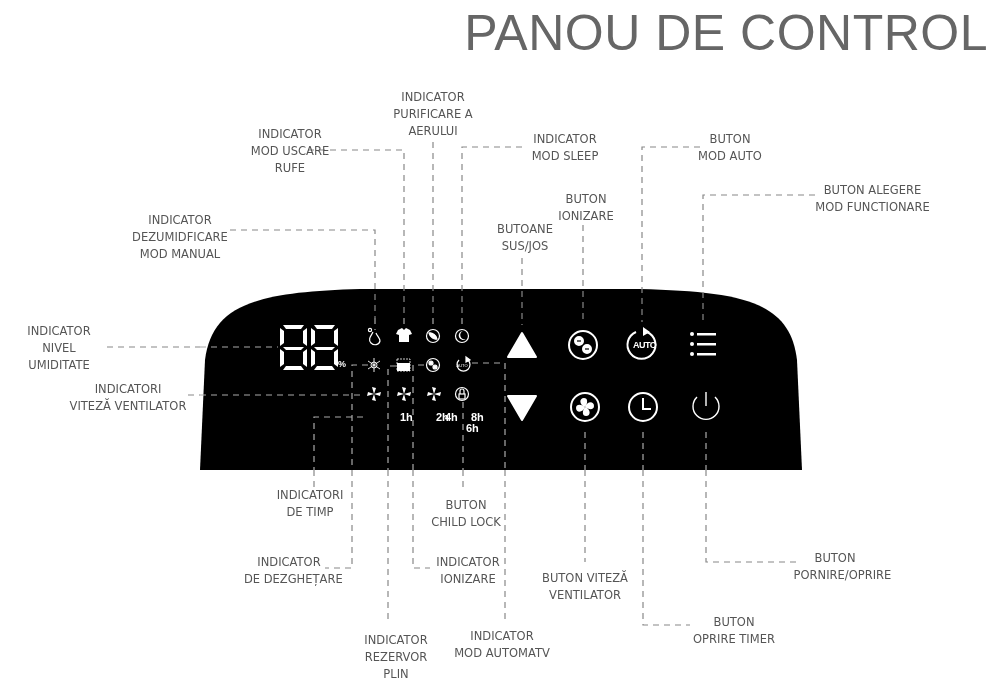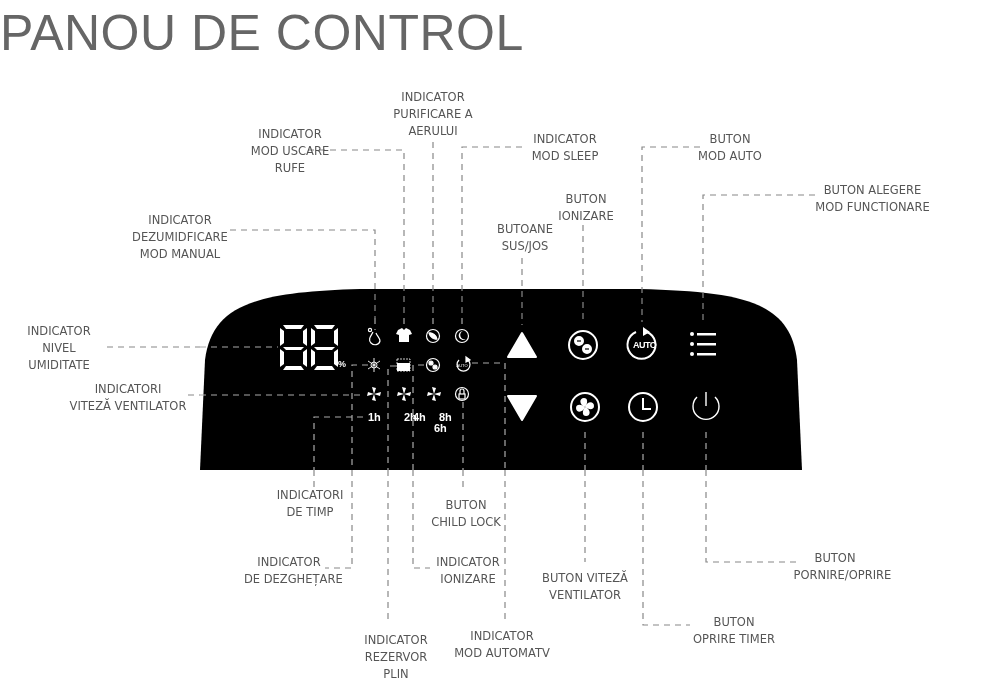--- a/index.html
+++ b/index.html
@@ -1,23 +1,23 @@
 <!DOCTYPE html>
 <html><head>
 <meta charset="utf-8">
 <style>
   html, body { margin:0; padding:0; background:#ffffff; }
   body { width:988px; height:700px; position:relative; overflow:hidden; font-family:"Liberation Sans", sans-serif; }
-  .title { position:absolute; left:0; top:4px; width:988px; text-align:left; font-size:50px; color:#666666; letter-spacing:0.5px; font-family:"Liberation Sans", sans-serif; }
+  .title { position:absolute; left:0; top:4px; width:988px; text-align:right; font-size:50px; color:#666666; letter-spacing:0.5px; font-family:"Liberation Sans", sans-serif; }
   .label { position:absolute; color:#555555; font-size:12.5px; line-height:17px; text-align:center; white-space:nowrap; font-family:"DejaVu Sans", sans-serif; transform:scaleX(0.92); transform-origin:center top; }
   svg.overlay { position:absolute; left:0; top:0; }
   .lead { stroke:#888; stroke-width:1.2; stroke-dasharray:6 5; fill:none; }
   .leadw { stroke:#aaaaaa; stroke-width:1.2; stroke-dasharray:6 5; fill:none; }
   .icon-w { stroke:#fff; fill:none; }
-  .hour { position:absolute; color:#ffffff; font-size:11px; font-weight:bold; font-family:"Liberation Sans", sans-serif; }
+  .hour { position:absolute; color:#ffffff; font-size:11px; font-weight:bold; font-family:"Liberation Sans", sans-serif;margin-left:32px; }
   .pct { position:absolute; color:#fff; font-size:9px; font-weight:bold; font-family:"Liberation Sans", sans-serif; }
   .hit { position:absolute; }
 </style>
 </head>
 <body>
 
 <div class="title">PANOU DE CONTROL</div>
 
 <svg class="overlay" width="988" height="700">
 

